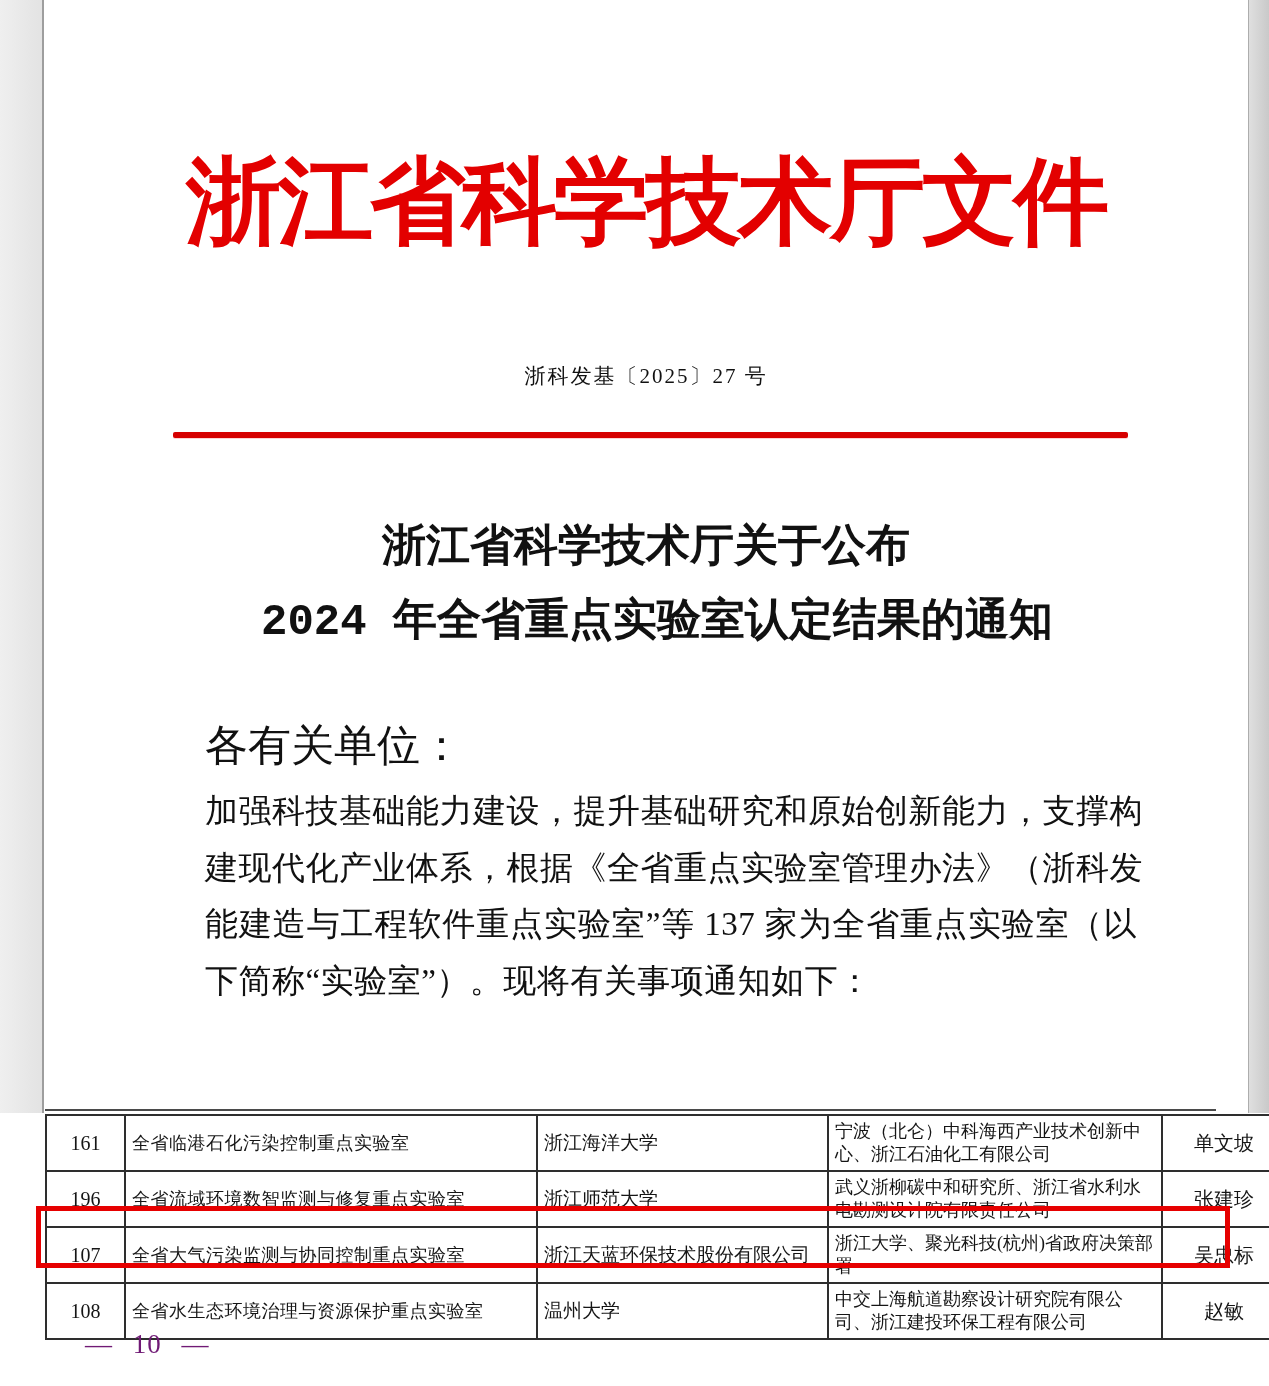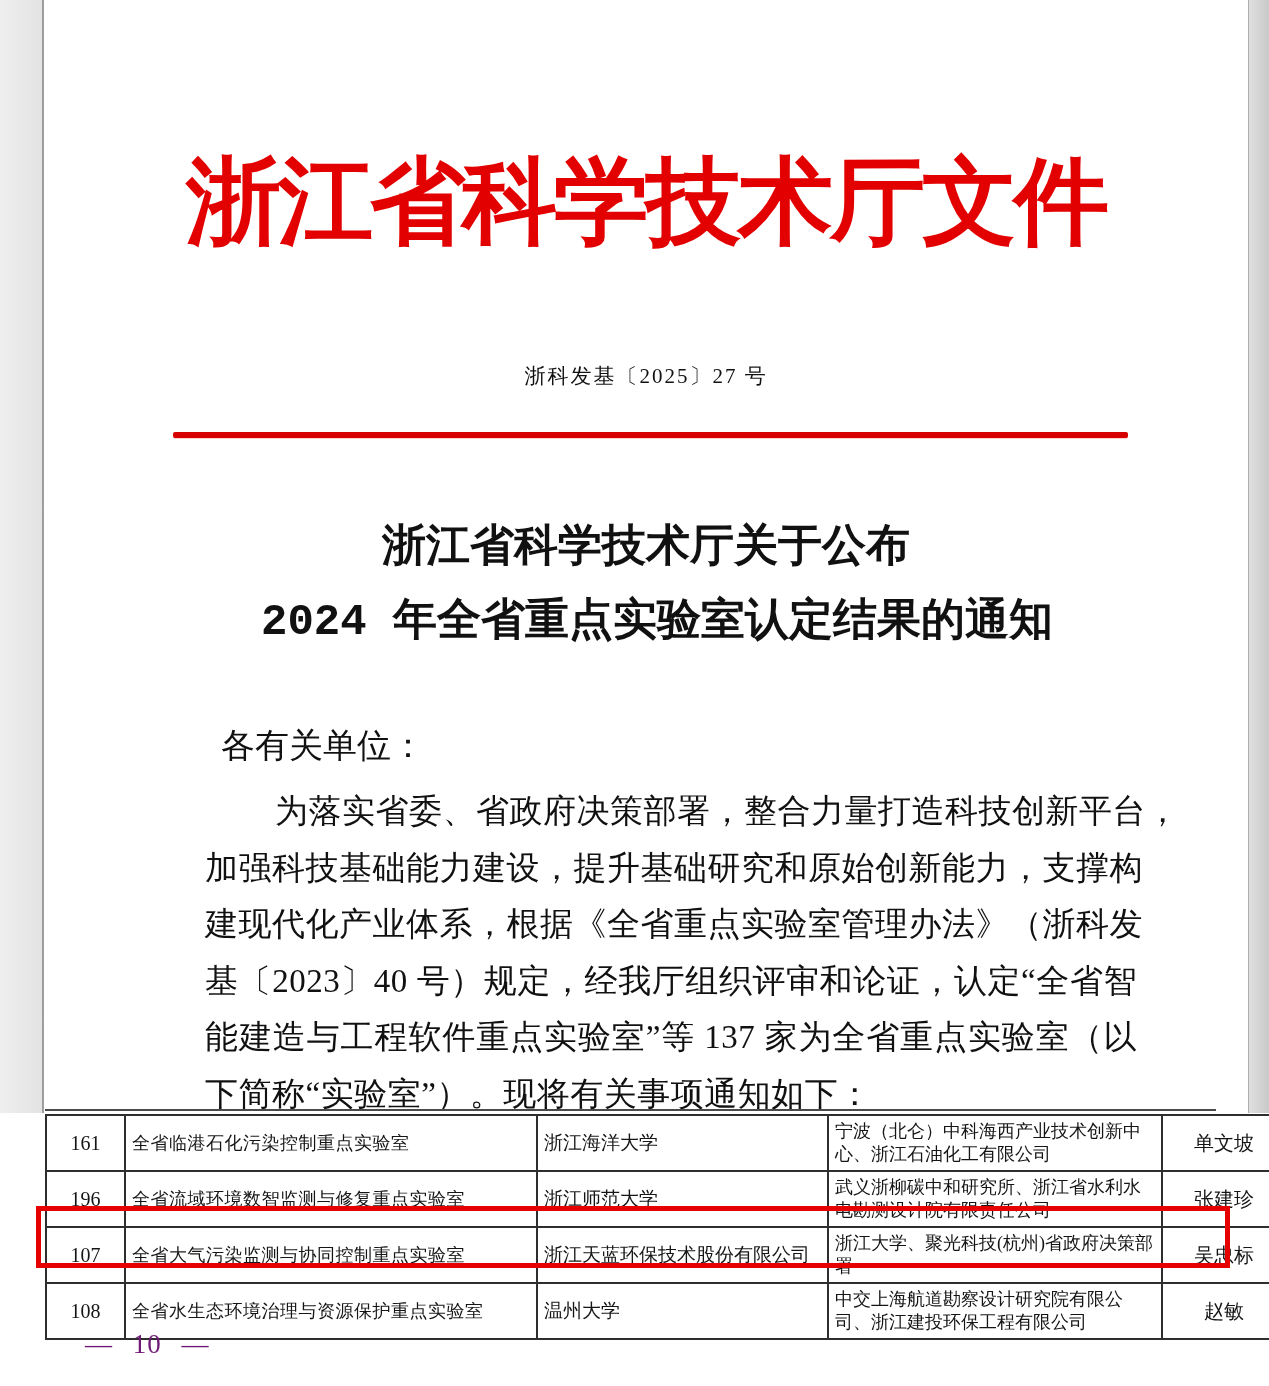--- a/index.html
+++ b/index.html
@@ -84,24 +84,23 @@
     font-weight: bold;
     color: #111;
     font-family: Liberation Mono, monospace;
   }
   .doc-title.line1 { top: 522px; }
   .doc-title.line2 { top: 596px; padding-left: 11px; }
   .salutation {
     position: absolute;
     left: 205px;
     top: 725px;
-    font-size: 34px;
+    font-size: 43px;
     line-height: 42px;
     color: #111;
-    margin-left: 16px;
   }
   .paragraph {
     position: absolute;
     left: 205px;
     top: 783px;
     width: 932px;
     font-size: 33px;
     color: #111;
   }
   .body-line {
@@ -182,24 +181,22 @@
 
     <div class="red-rule"></div>
 
     <div class="doc-title line1">浙江省科学技术厅关于公布</div>
 
     <div class="doc-title line2">2024 年全省重点实验室认定结果的通知</div>
 
     <div class="salutation">各有关单位：</div>
 
     <div class="paragraph">
-        <div class="body-line indent">为落实省委、省政府决策部署，整合力量打造科技创新平台，</div>
         <div class="body-line">加强科技基础能力建设，提升基础研究和原始创新能力，支撑构</div>
         <div class="body-line">建现代化产业体系，根据《全省重点实验室管理办法》（浙科发</div>
-        <div class="body-line">基〔2023〕40 号）规定，经我厅组织评审和论证，认定“全省智</div>
         <div class="body-line">能建造与工程软件重点实验室”等 137 家为全省重点实验室（以</div>
         <div class="body-line no-just">下简称“实验室”）。现将有关事项通知如下：</div>
       </div>
   </div>
 
   <div class="table-region">
     <div class="cut-line"></div>
 
     <table class="results">
       <tbody>

